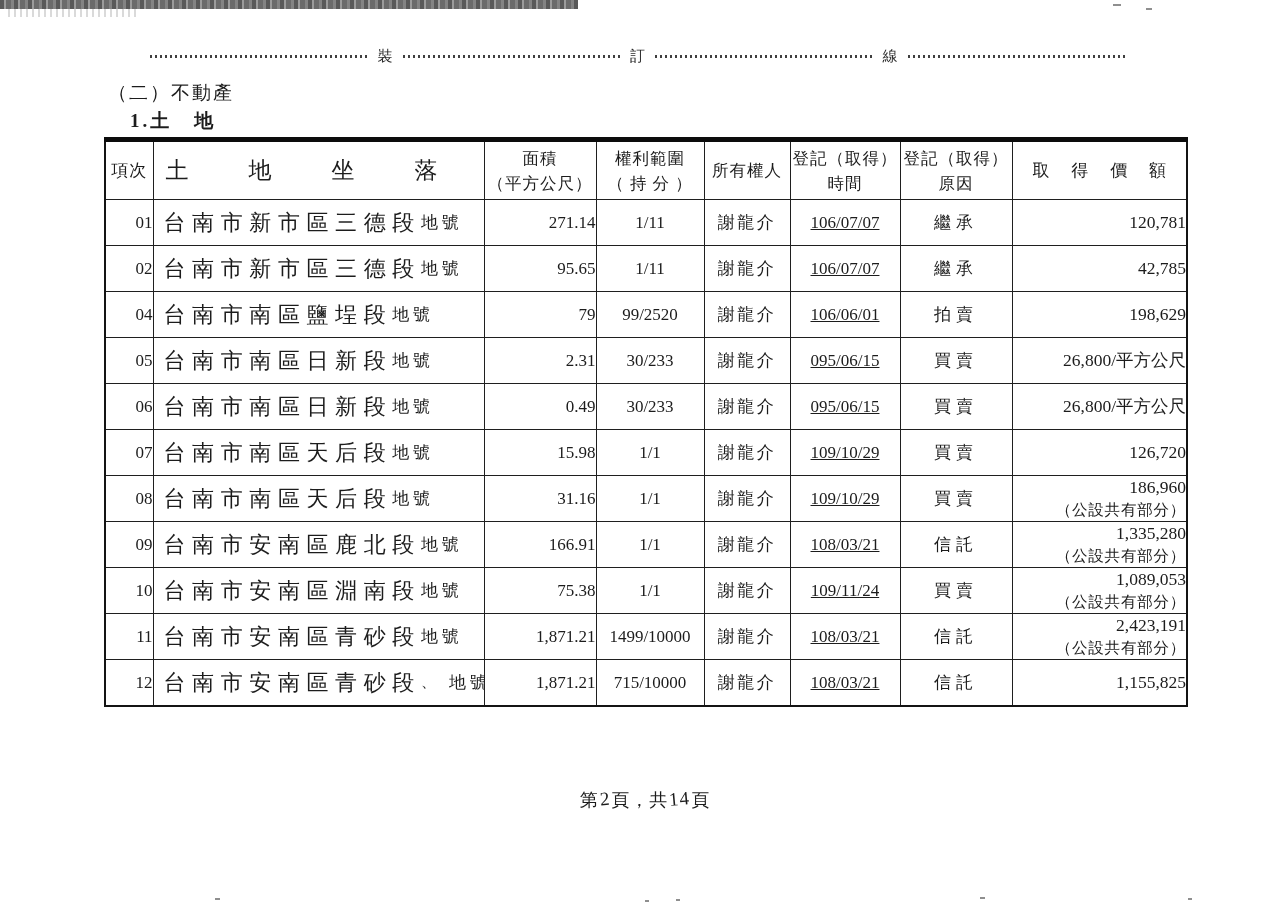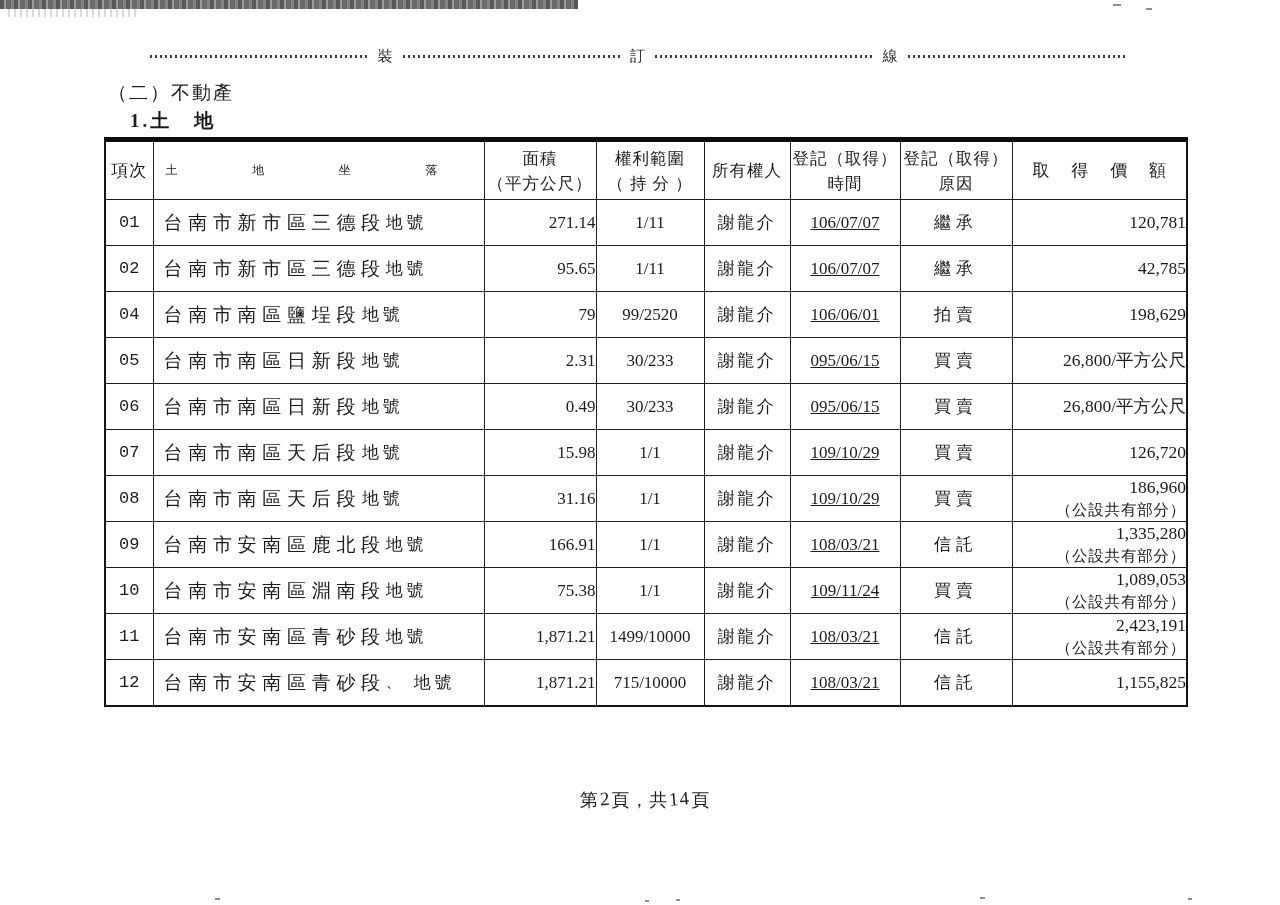--- a/index.html
+++ b/index.html
@@ -54,27 +54,27 @@
   table.land th, table.land td {
     border:1.6px solid #1f1f1f; padding:0;
     font-weight:normal; font-size:17px; color:#1c1c1c;
     vertical-align:middle; overflow:hidden;
   }
   thead tr { height:60px; }
   tbody td { height:45px; }
 
   .th-line { line-height:25px; text-align:center; font-size:16.5px; letter-spacing:1px; }
   .th-spread { text-align:justify; text-align-last:justify; }
-  .h-loc-inner  { padding:0 46px 0 12px; font-size:12px; }
+  .h-loc-inner  { padding:0 46px 0 12px; font-size:23px; }
   .h-price-inner{ padding:0 20px; font-size:17px; }
   .h-no { text-align:center; font-size:15.5px; letter-spacing:1px; }
 
-  .c-no   { text-align:center; padding-left:8px; font-size:16.5px; font-family:Liberation Mono, monospace; }
+  .c-no   { text-align:right; padding-left:8px; font-size:16.5px; font-family:Liberation Serif, serif; }
   .c-loc-flex { display:flex; align-items:center; padding:0 80px 0 10px; }
-  .loc-text { flex:1; letter-spacing:0.30em; font-size:19px; white-space:nowrap;font-family:Liberation Serif, serif; }
+  .loc-text { flex:1; letter-spacing:0.30em; font-size:22px; white-space:nowrap;font-family:Liberation Serif, serif; }
   .loc-mark { color:#2a2a2a; font-size:15px; }
   .loc-mark:not(:empty) { margin-right:13px; }
   .loc-lot  { letter-spacing:0.22em; font-size:17px; white-space:nowrap; }
   .c-area   { text-align:right; padding-right:18px; font-size:17.5px;margin-left:13px; }
   .c-share  { text-align:center; font-size:17.5px; }
   .c-owner  { text-align:center; letter-spacing:0.15em; font-size:17px; }
   .c-date   { text-align:center; font-size:17.5px;text-decoration:underline; }
   .c-reason { text-align:center; letter-spacing:0.30em; font-size:17px; }
   .c-price  { text-align:right; padding:3px 8px 3px 0; }
   .price-main { line-height:23px; font-size:17.5px; white-space:nowrap;padding-left:46px; }

